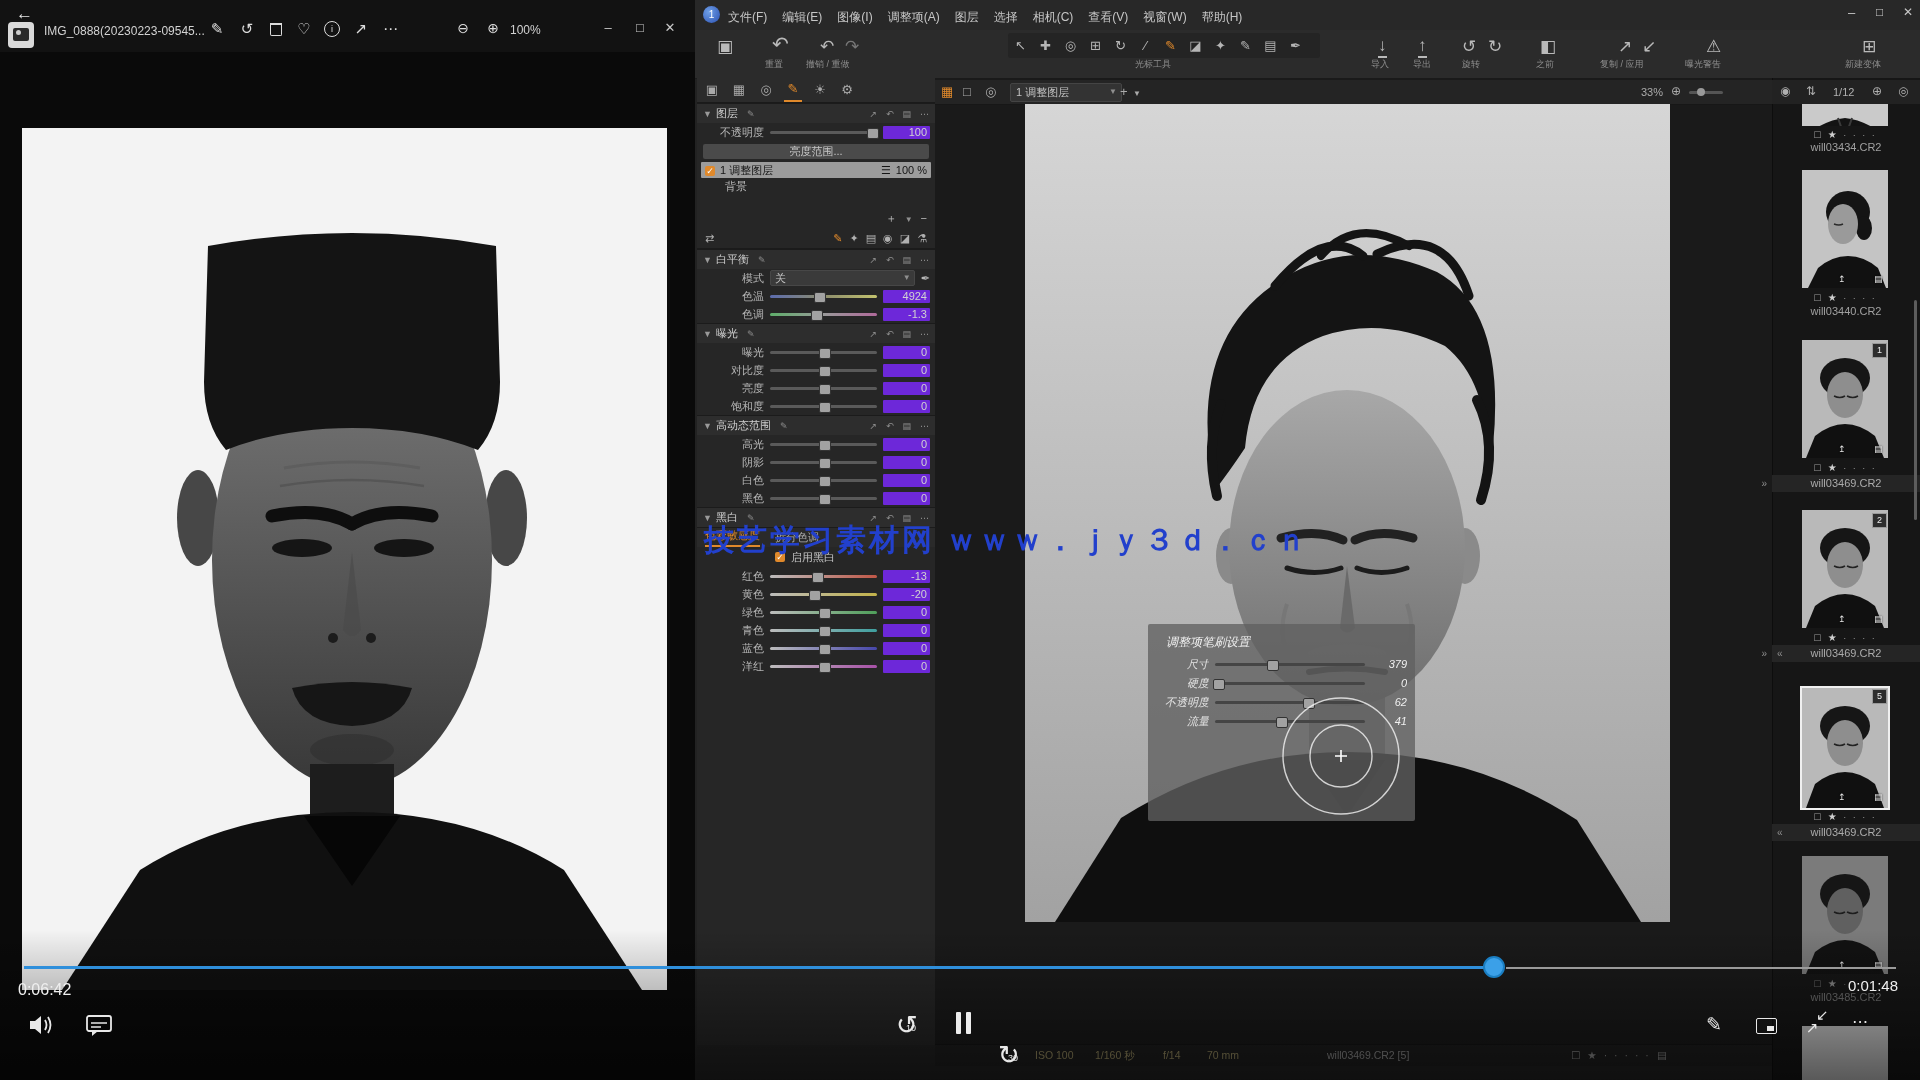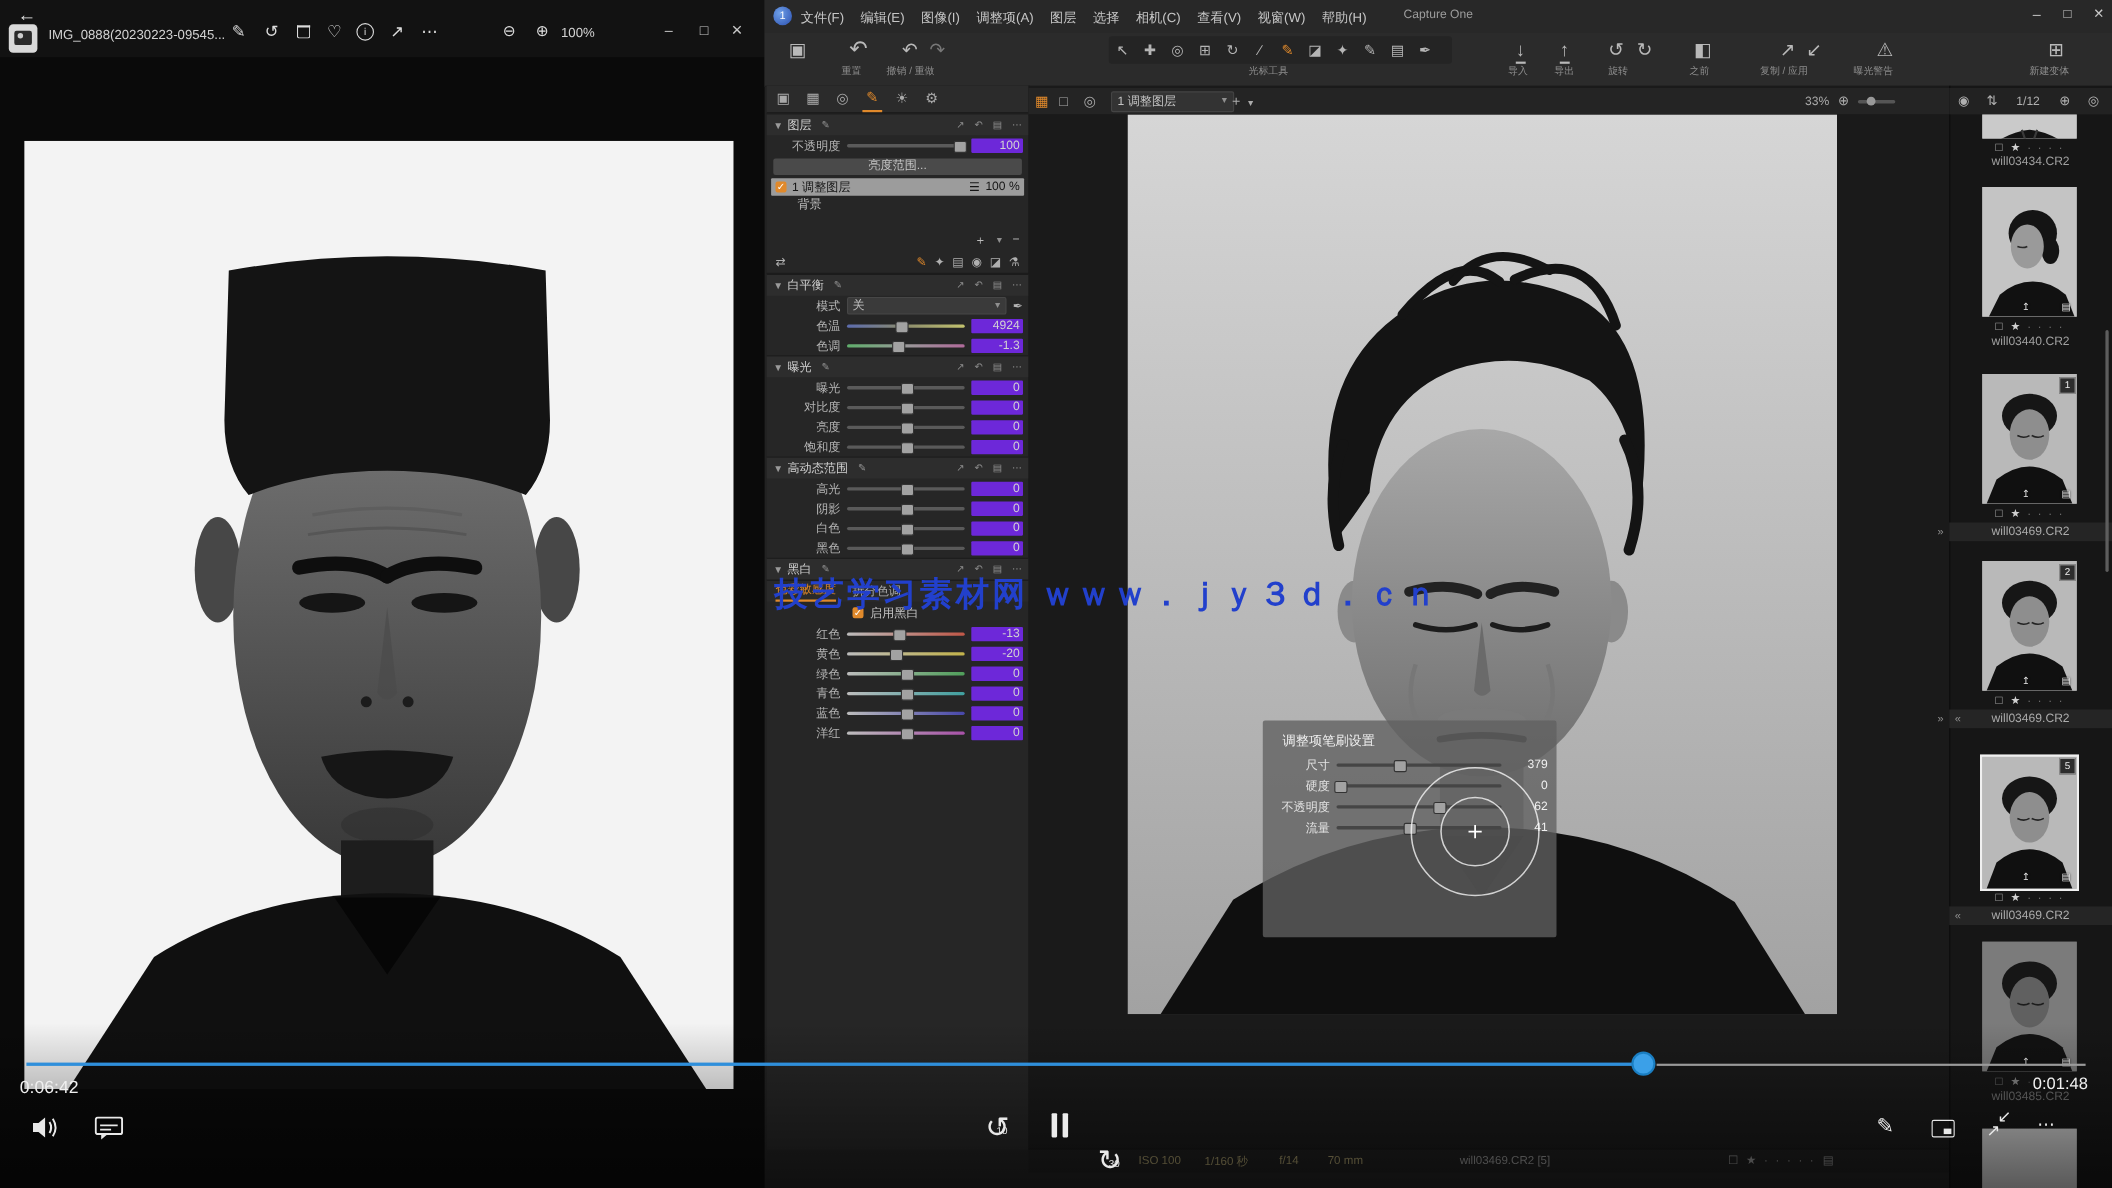--- a/index.html
+++ b/index.html
@@ -53,22 +53,22 @@
   .chk{width:10px;height:10px;background:#e0892b;border-radius:2px;color:#fff;font-size:9px;line-height:10px;text-align:center;}
   
   #viewer{left:935px;top:78px;width:837px;height:967px;background:#1a1a1a;}
   #vToolbar{left:935px;top:80px;width:837px;height:24px;background:#242424;border-bottom:1px solid #171717;}
   .vt{position:absolute;top:4px;font-size:13px;color:#ababab;}
   #layerDd{position:absolute;left:75px;top:3px;width:100px;height:17px;background:#333;border:1px solid #444;
            color:#c2c2c2;font-size:11px;line-height:16px;padding:0 5px;border-radius:2px;}
   #statusBar{left:935px;top:1044px;width:837px;height:21px;background:#1e1e1e;border-top:1px solid #141414;}
   .st{position:absolute;top:4px;font-size:10.5px;color:#9a8f63;}
   
-  #brushPopup{left:1148px;top:655px;width:267px;height:197px;background:rgba(96,96,96,0.78);border-radius:2px;
-              font-size:11px;color:#e4e4e4;}
+  #brushPopup{left:1148px;top:624px;width:267px;height:197px;background:rgba(96,96,96,0.78);border-radius:2px;
+              font-size:11px;color:#e4e4e4;font-style:italic;}
   #brushPopup .row{height:19px;}
   #brushPopup .lbl{width:56px;color:#e2e2e2;}
   #brushPopup .sld{background:#454545;}
   #brushPopup .val{background:transparent;color:#f0f0f0;width:36px;}
   .bp-chk{width:9px;height:9px;border:1px solid #cfcfcf;border-radius:1px;background:rgba(40,40,40,.4);}
   .bp-row{height:19px;display:flex;align-items:center;gap:7px;padding-left:78px;}
   
   #browser{left:1772px;top:78px;width:148px;height:1002px;background:#161616;border-left:1px solid #0d0d0d;}
   #brHeader{left:1772px;top:80px;width:148px;height:24px;background:#222;}
   .bh{position:absolute;top:4px;font-size:12px;color:#b0b0b0;}
@@ -156,21 +156,20 @@
       <path d="M40,862 L118,742 Q210,684 330,684 Q450,684 542,742 L620,862 Z" fill="#101010"></path>
       <path d="M282,688 L330,758 L378,688 Z" fill="#060606"></path>
     </svg>
   </div>
 
   <div id="c1Pane" class="abs"></div>
 
   <div id="c1Titlebar" class="abs">
     <div class="abs" style="left:8px;top:6px;width:17px;height:17px;border-radius:50%;background:radial-gradient(circle at 35% 35%,#6fa0e8,#2a4fb0);color:#fff;font-size:10px;text-align:center;line-height:17px;">1</div>
     <div id="c1Menus" class="abs" style="left:33px;top:7px;white-space:nowrap;"><span class="menu-item">文件(F)</span><span class="menu-item">编辑(E)</span><span class="menu-item">图像(I)</span><span class="menu-item">调整项(A)</span><span class="menu-item">图层</span><span class="menu-item">选择</span><span class="menu-item">相机(C)</span><span class="menu-item">查看(V)</span><span class="menu-item">视窗(W)</span><span class="menu-item">帮助(H)</span></div>
-    <div class="abs" style="left:0;top:7px;width:1225px;text-align:center;font-size:11px;color:#9d9d9d;pointer-events:none;">Capture One</div>
     <span class="abs" style="left:1153px;top:5px;font-size:13px;color:#c8c8c8;">–</span>
     <span class="abs" style="left:1181px;top:5px;font-size:12px;color:#c8c8c8;">□</span>
     <span class="abs" style="left:1208px;top:5px;font-size:12px;color:#c8c8c8;">✕</span>
   </div>
 
   <div id="c1Toolbar" class="abs">
     <span class="tb-ic" style="left:22px;">▣</span>
     <span class="tb-lbl" style="left:14px;margin-top:44px;">拍摄</span>
     <span class="tb-ic" style="left:77px;font-size:20px;top:2px;">↶</span>
     <span class="tb-lbl" style="left:70px;">重置</span>

